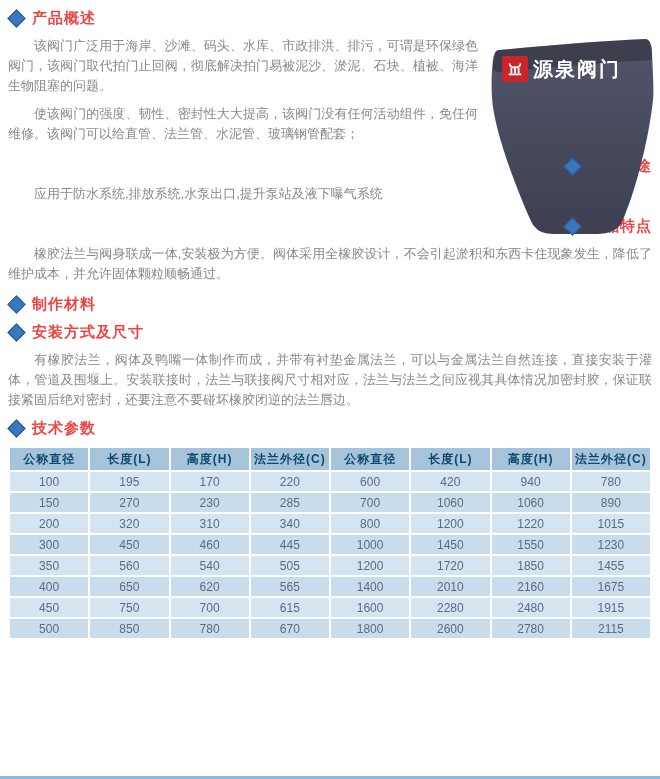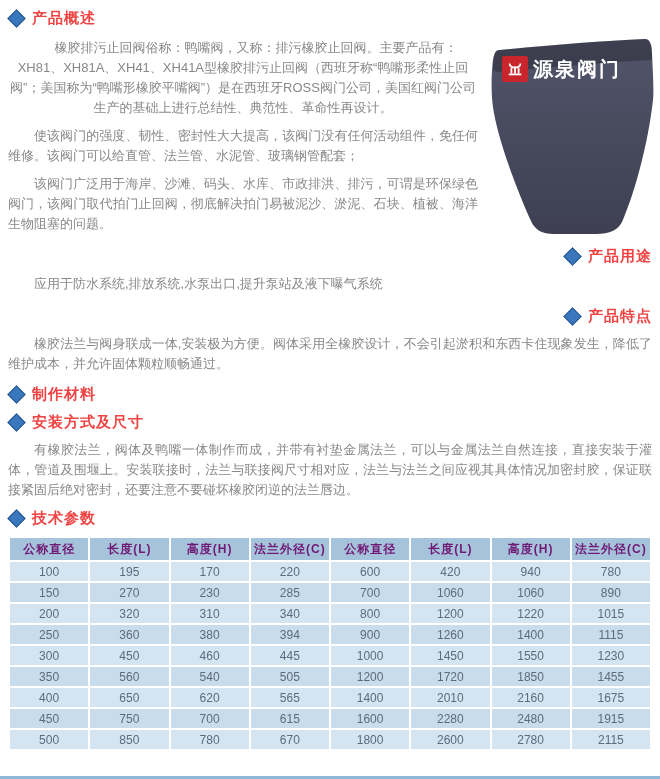--- a/index.html
+++ b/index.html
@@ -43,21 +43,21 @@
   .brand-name{
     color:#ffffff;font-size:20px;font-weight:bold;letter-spacing:2px;white-space:nowrap;
   }
 
   
   .spec-table{
     width:644px;table-layout:fixed;margin-top:8px;
     border-collapse:separate;border-spacing:2px;background:#ffffff;
   }
   .spec-table th{
-    background:#a6c3dc;color:#701a75;font-size:12px;font-weight:bold;
+    background:#a6c3dc;color:#0c4a6e;font-size:12px;font-weight:bold;
     height:22px;text-align:center;padding:0;letter-spacing:1px;
   }
   .spec-table td{
     color:#5b6b80;font-size:12px;height:19px;text-align:center;padding:0;
     font-family:"Liberation Sans","DejaVu Sans",sans-serif;
   }
   .spec-table tbody tr:nth-child(odd) td{background:#d5e4f1;}
   .spec-table tbody tr:nth-child(even) td{background:#c9dcec;}
 
   .bottom-rule{
@@ -97,23 +97,22 @@
       </span>
       <span class="brand-name">源泉阀门</span>
     </div>
   </div>
 
   <div class="sec-head">
     <span class="diamond"></span>
     <span class="sec-title">产品概述</span>
   </div>
   <div class="overview-text">
-    <p class="para mt10">橡胶排污止回阀俗称：鸭嘴阀，又称：排污橡胶止回阀。主要产品有：XH81、XH81A、XH41、XH41A型橡胶排污止回阀（西班牙称“鸭嘴形柔性止回阀”；美国称为“鸭嘴形橡胶平嘴阀”）是在西班牙ROSS阀门公司，美国红阀门公司生产的基础上进行总结性、典范性、革命性再设计。</p>
+    <p class="para mt8">该阀门广泛用于海岸、沙滩、码头、水库、市政排洪、排污，可谓是环保绿色阀门，该阀门取代拍门止回阀，彻底解决拍门易被泥沙、淤泥、石块、植被、海洋生物阻塞的问题。</p>
     <p class="para mt8">使该阀门的强度、韧性、密封性大大提高，该阀门没有任何活动组件，免任何维修。该阀门可以给直管、法兰管、水泥管、玻璃钢管配套；</p>
-    <p class="para mt8">该阀门广泛用于海岸、沙滩、码头、水库、市政排洪、排污，可谓是环保绿色阀门，该阀门取代拍门止回阀，彻底解决拍门易被泥沙、淤泥、石块、植被、海洋生物阻塞的问题。</p>
   </div>
 
   <div class="sec-head mt12">
     <span class="diamond"></span>
     <span class="sec-title">产品用途</span>
   </div>
   <p class="para mt8">应用于防水系统,排放系统,水泵出口,提升泵站及液下曝气系统</p>
 
   <div class="sec-head mt12">
     <span class="diamond"></span>
@@ -175,30 +174,20 @@
           <td>200</td>
           <td>320</td>
           <td>310</td>
           <td>340</td>
           <td>800</td>
           <td>1200</td>
           <td>1220</td>
           <td>1015</td>
         </tr>
         <tr>
-          <td>250</td>
-          <td>360</td>
-          <td>380</td>
-          <td>394</td>
-          <td>900</td>
-          <td>1260</td>
-          <td>1400</td>
-          <td>1115</td>
-        </tr>
-        <tr>
           <td>300</td>
           <td>450</td>
           <td>460</td>
           <td>445</td>
           <td>1000</td>
           <td>1450</td>
           <td>1550</td>
           <td>1230</td>
         </tr>
         <tr>

